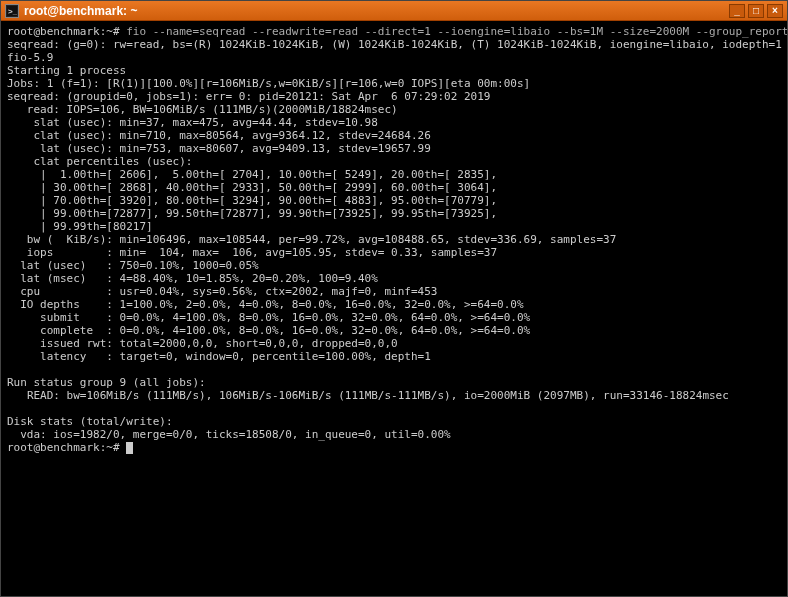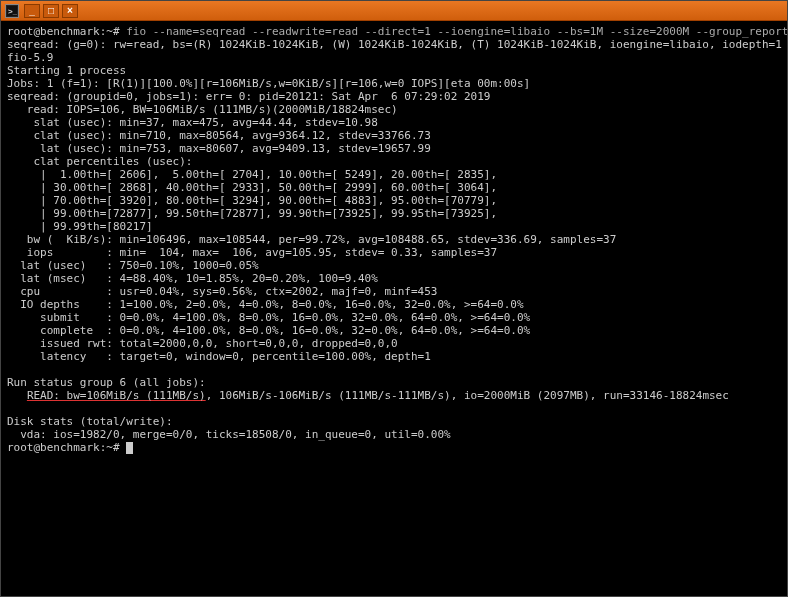--- a/index.html
+++ b/index.html
@@ -53,73 +53,74 @@
     font-size: 11px;
     line-height: 13px;
     padding: 4px 6px;
     white-space: pre;
     font-family: "DejaVu Sans Mono","Consolas",monospace;
     overflow: hidden;
     letter-spacing: 0;
   }
   .prompt { color: #ccc; }
   .cmd { color: #aaa; }
-  .uline { text-decoration: underline; text-decoration-color: #d33; text-decoration-thickness: 1px; color: #ccc; }
+  .uline { text-decoration-color: #d33; text-decoration-thickness: 1px; color: #ccc; }
   .cursor {
     display: inline-block;
     width: 7px; height: 12px;
     background: #ccc;
     vertical-align: text-bottom;
   }
 </style>
 </head>
 <body>
 
 <div class="window">
   <div class="titlebar">
     <span class="titlebar-icon">
       <svg width="10" height="10">
           <rect x="0" y="0" width="10" height="10" fill="#111"></rect>
           <text x="1" y="8" font-size="8" fill="#ccc">&gt;_</text>
         </svg>
     </span>
+    <span class="titlebar-title">root@benchmark: ~</span>
     <div class="titlebar-btns">
       <div class="tb-btn">_</div>
       <div class="tb-btn">□</div>
       <div class="tb-btn">×</div>
     </div>
   </div>
 
   <div class="terminal"><span class="prompt">root@benchmark</span><span>:</span><span class="prompt">~</span><span>#</span><span class="cmd"> fio --name=seqread --readwrite=read --direct=1 --ioengine=libaio --bs=1M --size=2000M --group_reporting --numjobs=1</span>
 <span>seqread: (g=0): rw=read, bs=(R) 1024KiB-1024KiB, (W) 1024KiB-1024KiB, (T) 1024KiB-1024KiB, ioengine=libaio, iodepth=1</span>
 <span>fio-5.9</span>
 <span>Starting 1 process</span>
 <span>Jobs: 1 (f=1): [R(1)][100.0%][r=106MiB/s,w=0KiB/s][r=106,w=0 IOPS][eta 00m:00s]</span>
 <span>seqread: (groupid=0, jobs=1): err= 0: pid=20121: Sat Apr  6 07:29:02 2019</span>
 <span>   read: IOPS=106, BW=106MiB/s (111MB/s)(2000MiB/18824msec)</span>
 <span>    slat (usec): min=37, max=475, avg=44.44, stdev=10.98</span>
-<span>    clat (usec): min=710, max=80564, avg=9364.12, stdev=33766.73</span>
+<span>    clat (usec): min=710, max=80564, avg=9364.12, stdev=24684.26</span>
 <span>     lat (usec): min=753, max=80607, avg=9409.13, stdev=19657.99</span>
 <span>    clat percentiles (usec):</span>
 <span>     |  1.00th=[ 2606],  5.00th=[ 2704], 10.00th=[ 5249], 20.00th=[ 2835],</span>
 <span>     | 30.00th=[ 2868], 40.00th=[ 2933], 50.00th=[ 2999], 60.00th=[ 3064],</span>
 <span>     | 70.00th=[ 3920], 80.00th=[ 3294], 90.00th=[ 4883], 95.00th=[70779],</span>
 <span>     | 99.00th=[72877], 99.50th=[72877], 99.90th=[73925], 99.95th=[73925],</span>
 <span>     | 99.99th=[80217]</span>
 <span>   bw (  KiB/s): min=106496, max=108544, per=99.72%, avg=108488.65, stdev=336.69, samples=37</span>
 <span>   iops        : min=  104, max=  106, avg=105.95, stdev= 0.33, samples=37</span>
 <span>  lat (usec)   : 750=0.10%, 1000=0.05%</span>
 <span>  lat (msec)   : 4=88.40%, 10=1.85%, 20=0.20%, 100=9.40%</span>
 <span>  cpu          : usr=0.04%, sys=0.56%, ctx=2002, majf=0, minf=453</span>
 <span>  IO depths    : 1=100.0%, 2=0.0%, 4=0.0%, 8=0.0%, 16=0.0%, 32=0.0%, &gt;=64=0.0%</span>
 <span>     submit    : 0=0.0%, 4=100.0%, 8=0.0%, 16=0.0%, 32=0.0%, 64=0.0%, &gt;=64=0.0%</span>
 <span>     complete  : 0=0.0%, 4=100.0%, 8=0.0%, 16=0.0%, 32=0.0%, 64=0.0%, &gt;=64=0.0%</span>
 <span>     issued rwt: total=2000,0,0, short=0,0,0, dropped=0,0,0</span>
 <span>     latency   : target=0, window=0, percentile=100.00%, depth=1</span>
 <span></span>
-<span>Run status group 6 (all jobs):</span>
+<span>Run status group 9 (all jobs):</span>
 <span>   </span><span class="uline">READ: bw=106MiB/s (111MB/s)</span><span>, 106MiB/s-106MiB/s (111MB/s-111MB/s), io=2000MiB (2097MB), run=33146-18824msec</span>
 <span></span>
 <span>Disk stats (total/write):</span>
 <span>  vda: ios=1982/0, merge=0/0, ticks=18508/0, in_queue=0, util=0.00%</span>
 <span class="prompt">root@benchmark</span><span>:</span><span class="prompt">~</span><span>#</span> <span class="cursor"></span>
 </div>
 </div>
 
 </body></html>

